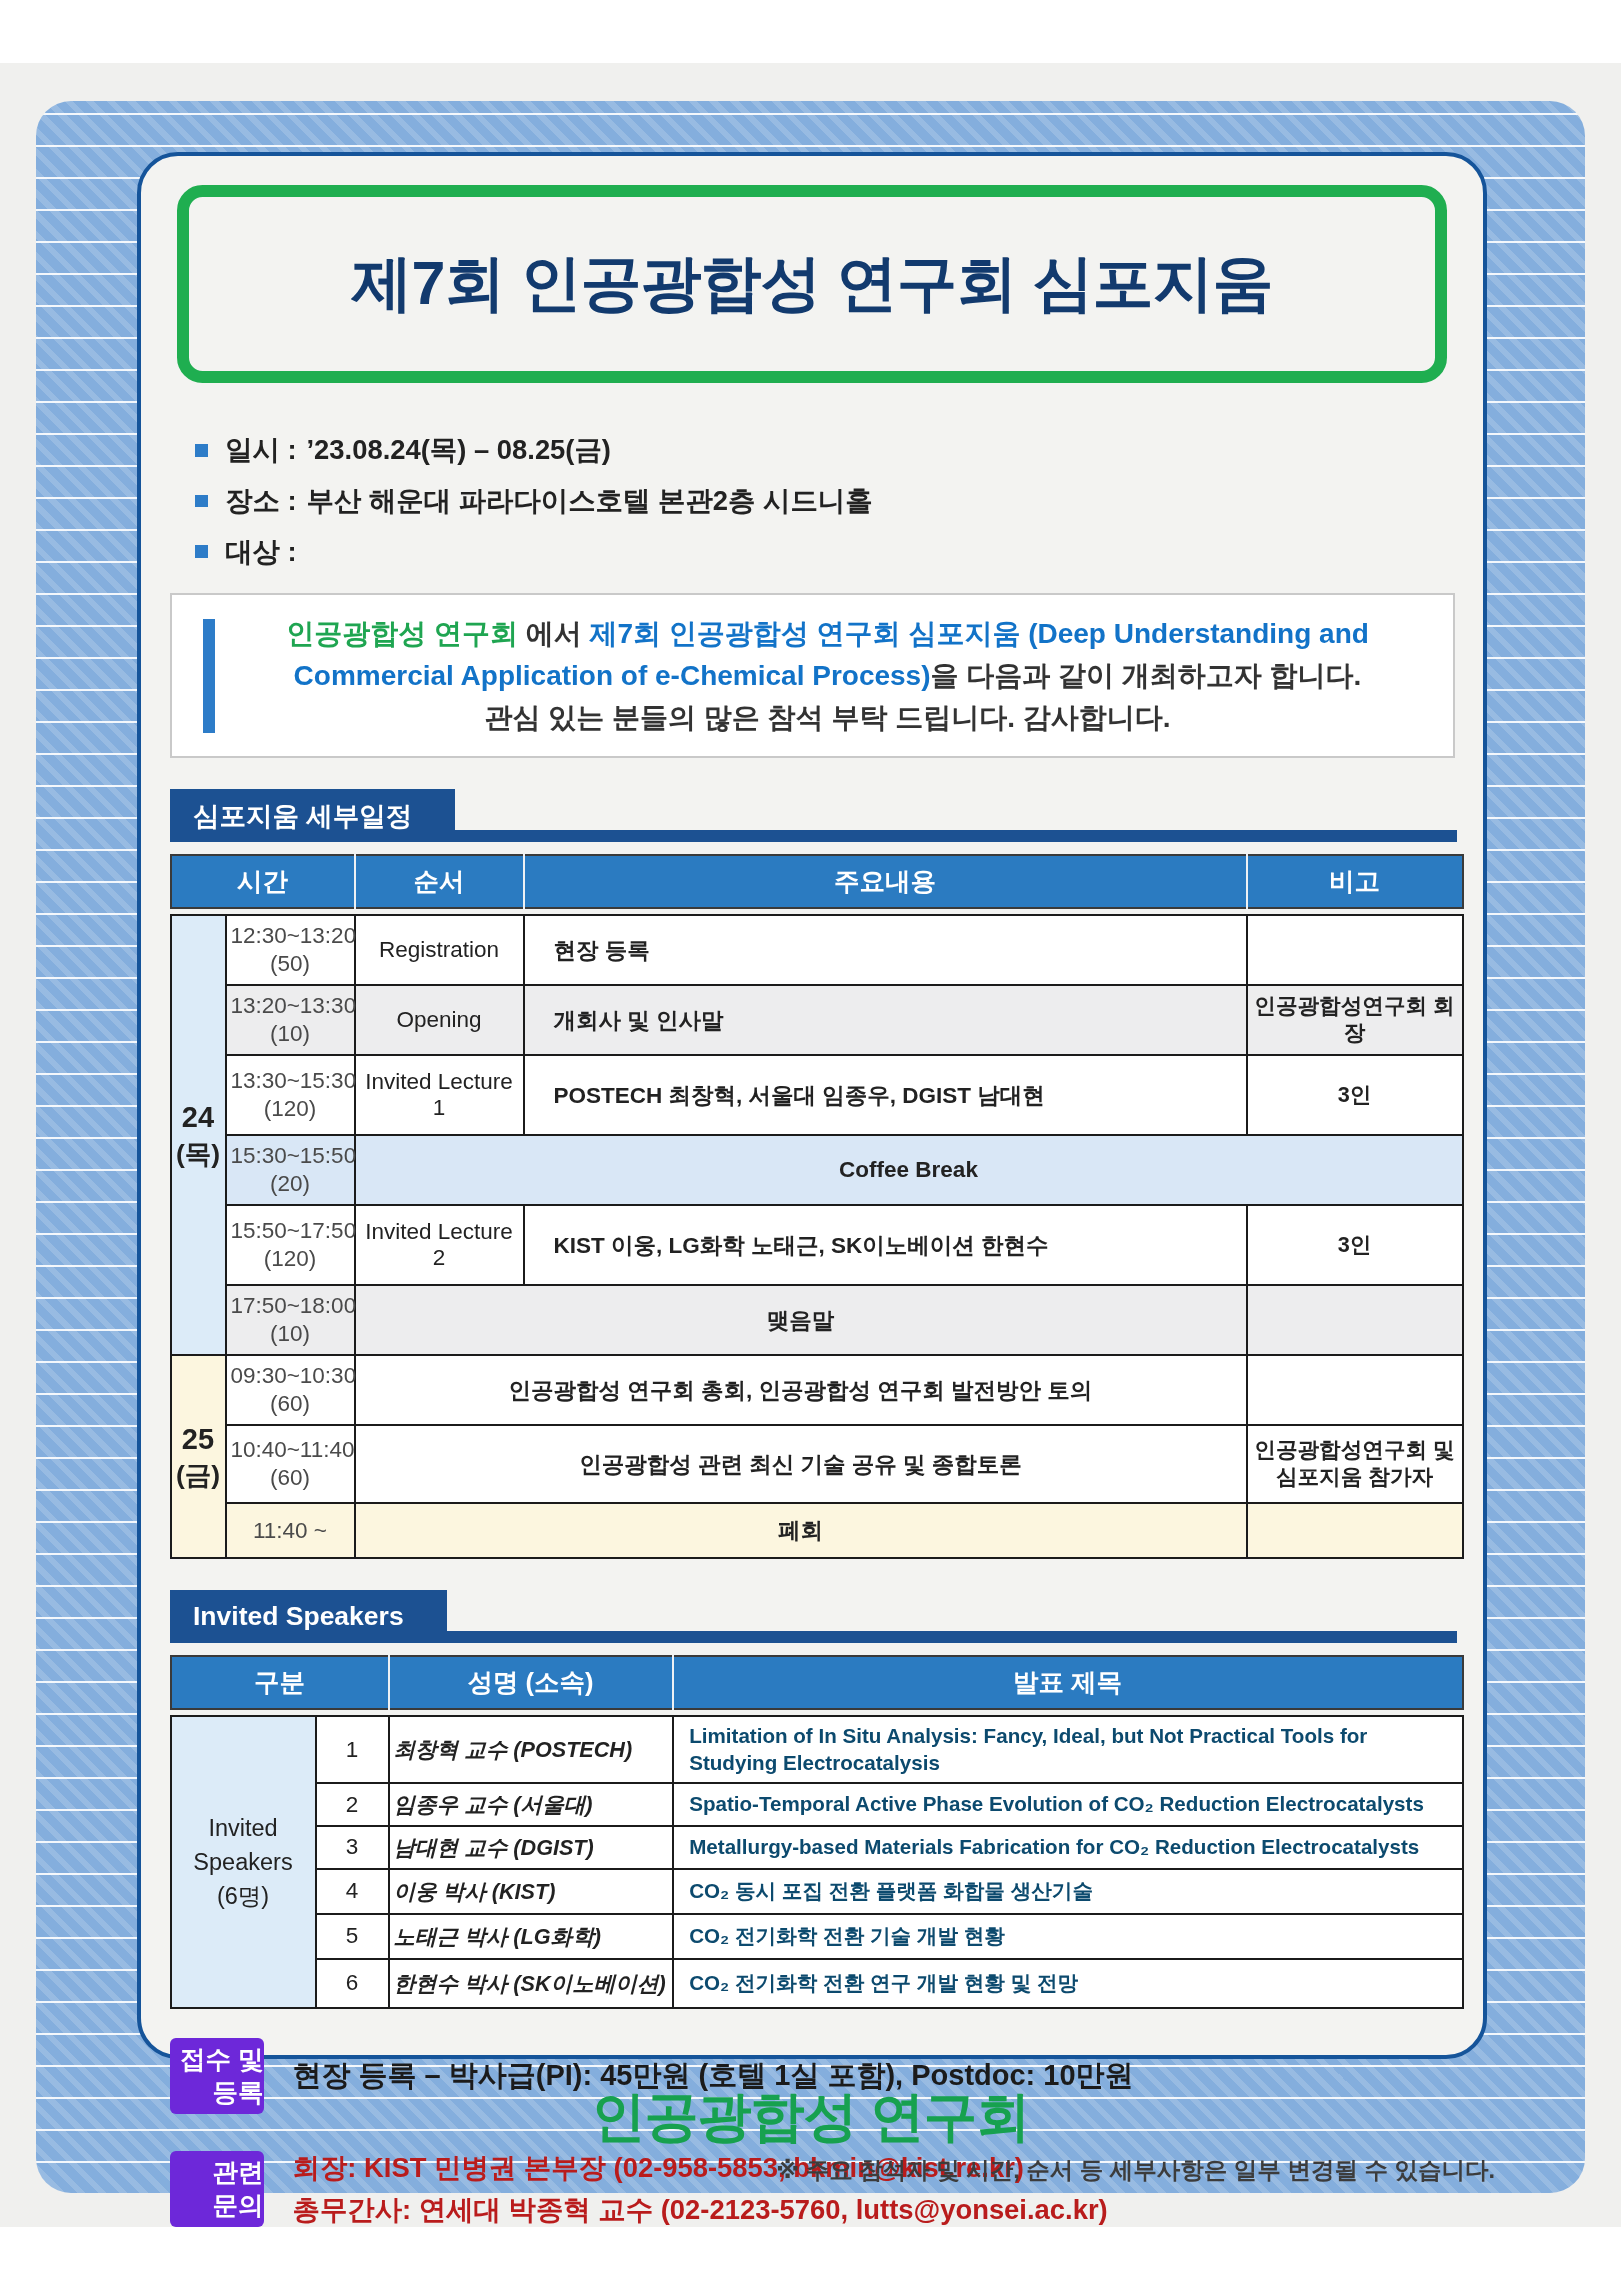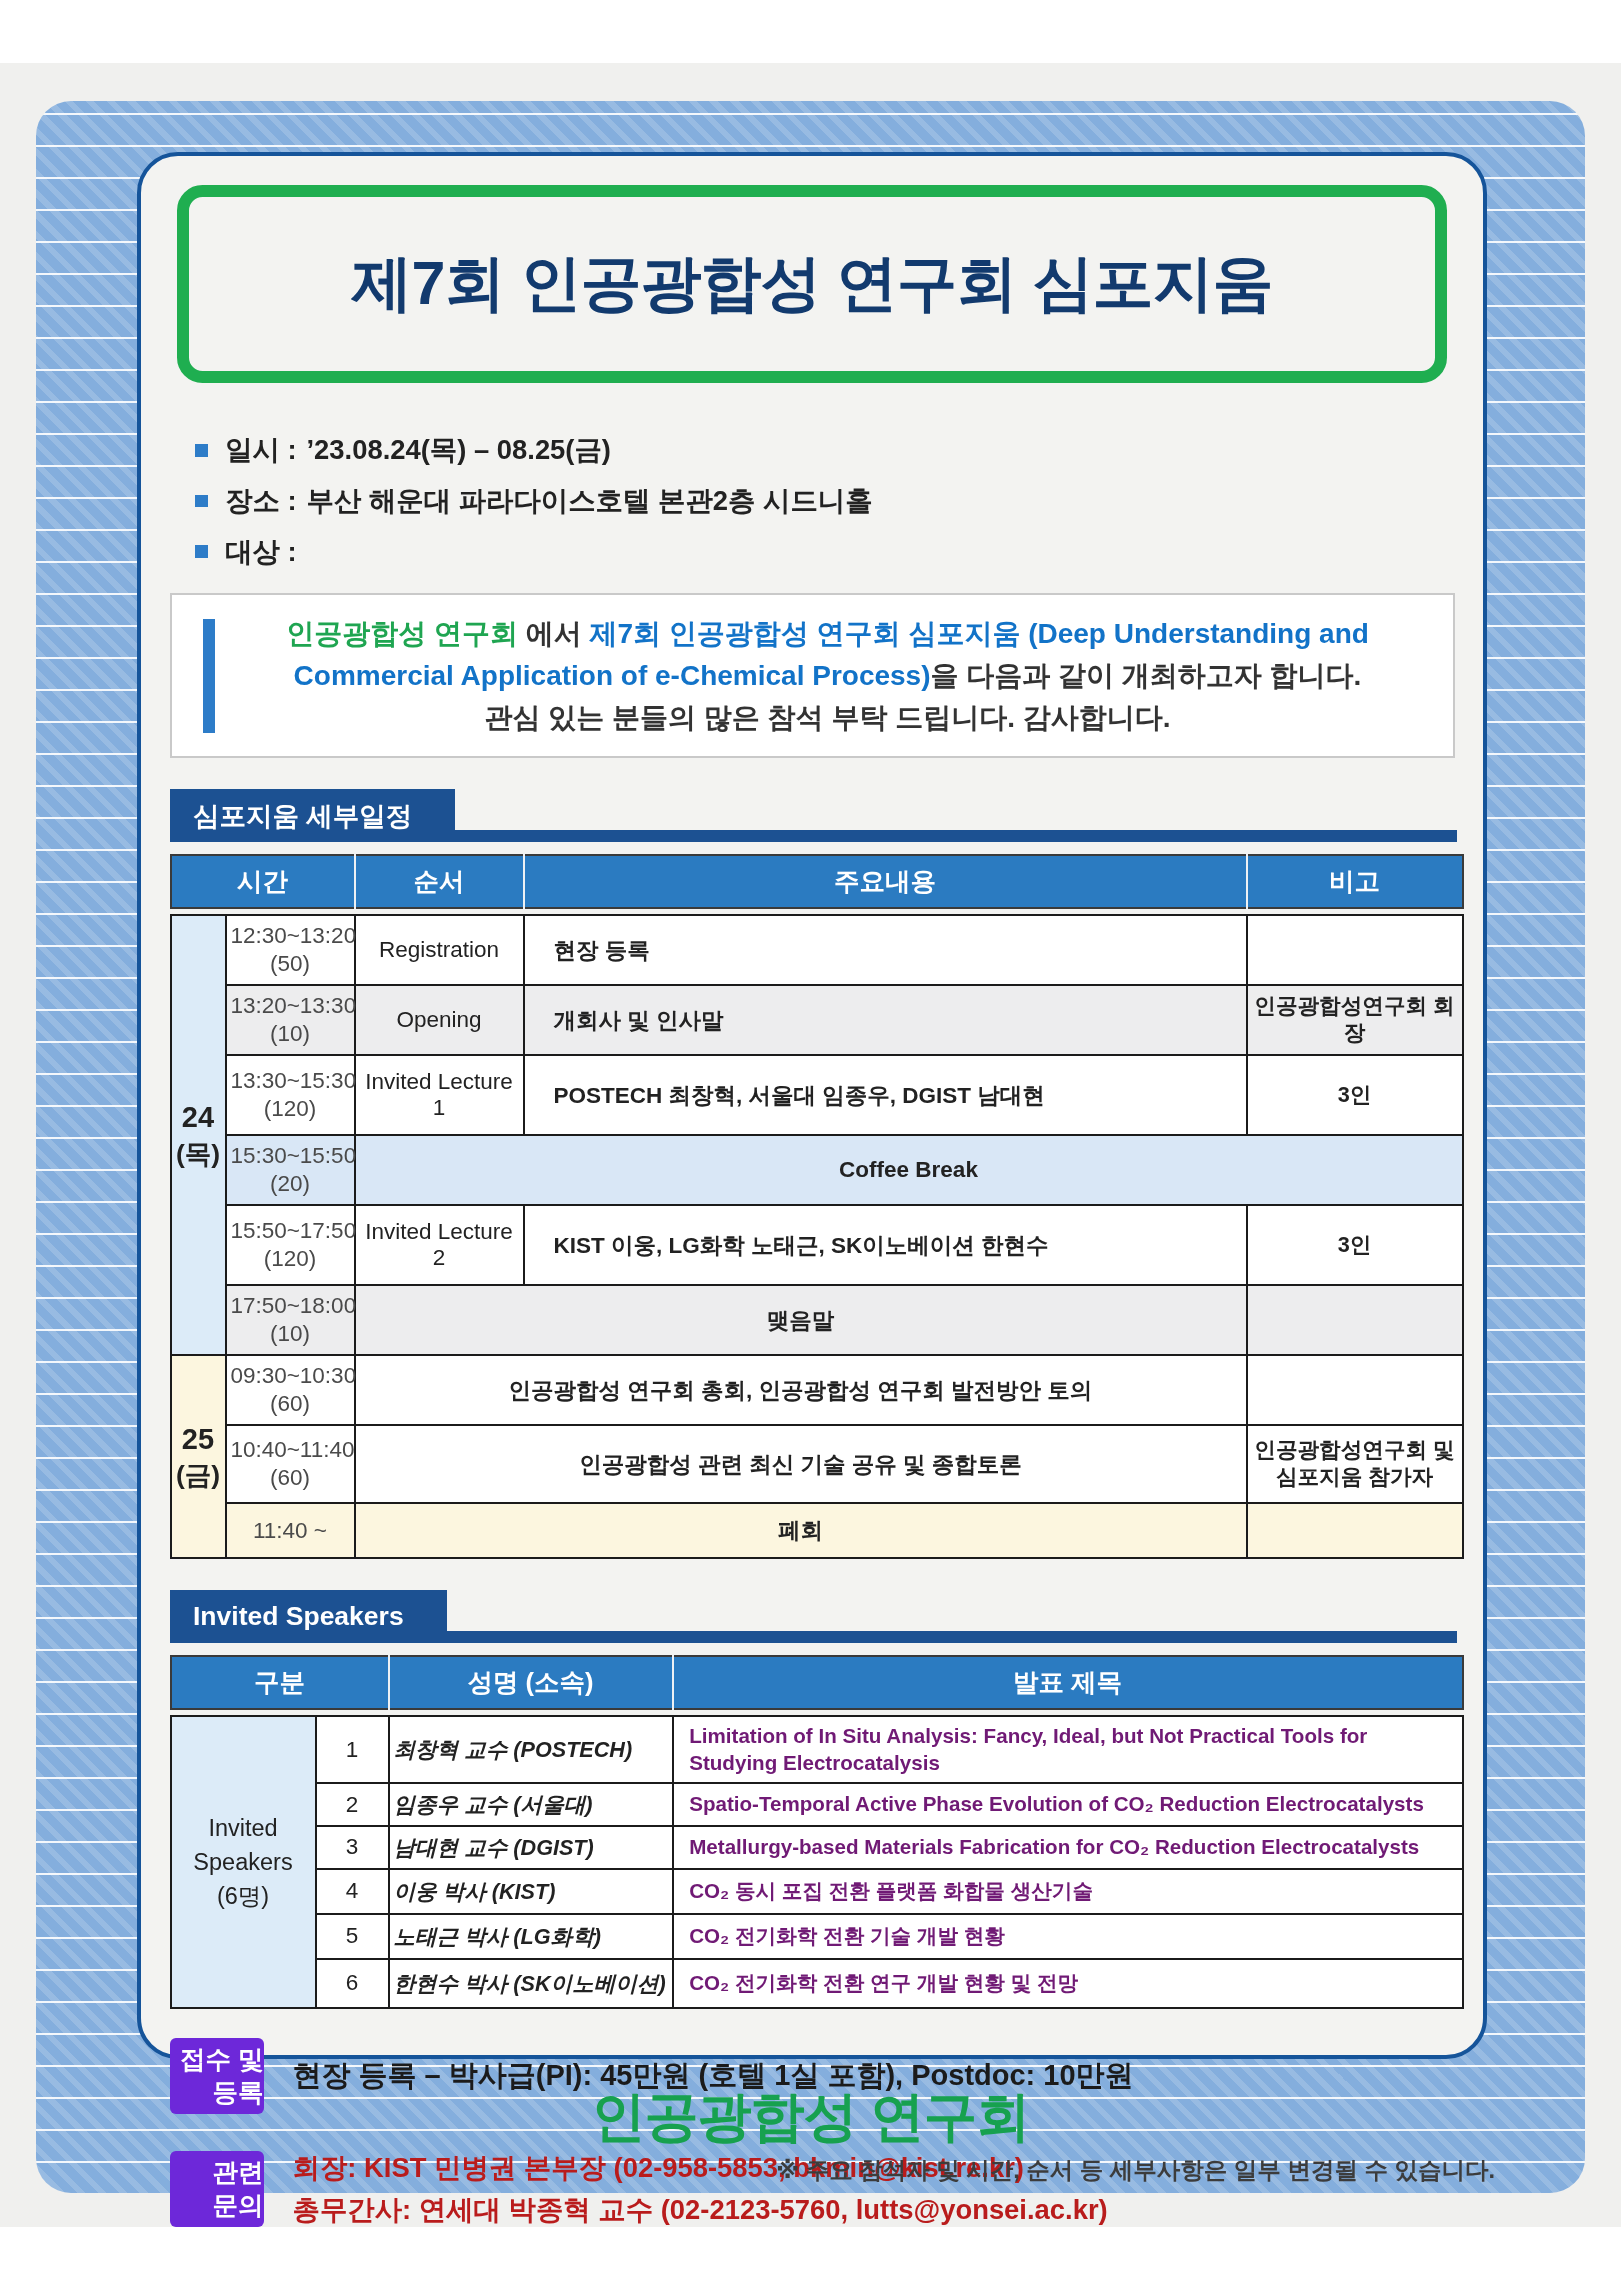--- a/index.html
+++ b/index.html
@@ -70,21 +70,21 @@
   td.content { text-align:left; padding-left:29px; font-weight:700; }
   td.merged { text-align:center; font-weight:700; }
   td.note { text-align:center; font-size:21.6px; font-weight:700; line-height:1.25; }
   tr.row-gray td { background:#ededee; }
   tr.row-coffee td { background:#d9e7f6; }
   tr.row-cream td { background:#fcf6df; }
   
   td.group { background:#dcebf8; text-align:center; font-size:23.5px; font-weight:500; line-height:1.45; }
   td.no { text-align:center; font-weight:500; }
   td.name { font-size:21.6px; font-weight:700; white-space:nowrap;font-style:italic; }
-  td.stitle { text-align:left; padding-left:15.7px; font-size:20.6px; font-weight:600; line-height:1.3; color:#701a75; }
+  td.stitle { text-align:left; padding-left:15.7px; font-size:20.6px; font-weight:600; line-height:1.3; color:#0c4a6e; }
   
   .badge {
     flex:0 0 94px; min-height:76px; background:#6d28d9; color:#ffffff; border-radius:5.9px;
     display:flex; flex-direction:column; align-items:flex-end; justify-content:center;
     font-size:25.5px; font-weight:bold; line-height:1.3; text-align:center;
   }
   .reg-row { display:flex; align-items:center; gap:29px; margin:29px 0 0 2px; }
   .reg-text { font-size:29px; font-weight:bold; color:#1b1b1b; }
   .contact-row { display:flex; align-items:center; gap:29px; margin:33px 0 0 2px; }
   .contact-line { font-size:27.4px; font-weight:bold; color:#b91c1c; line-height:1.55; }

